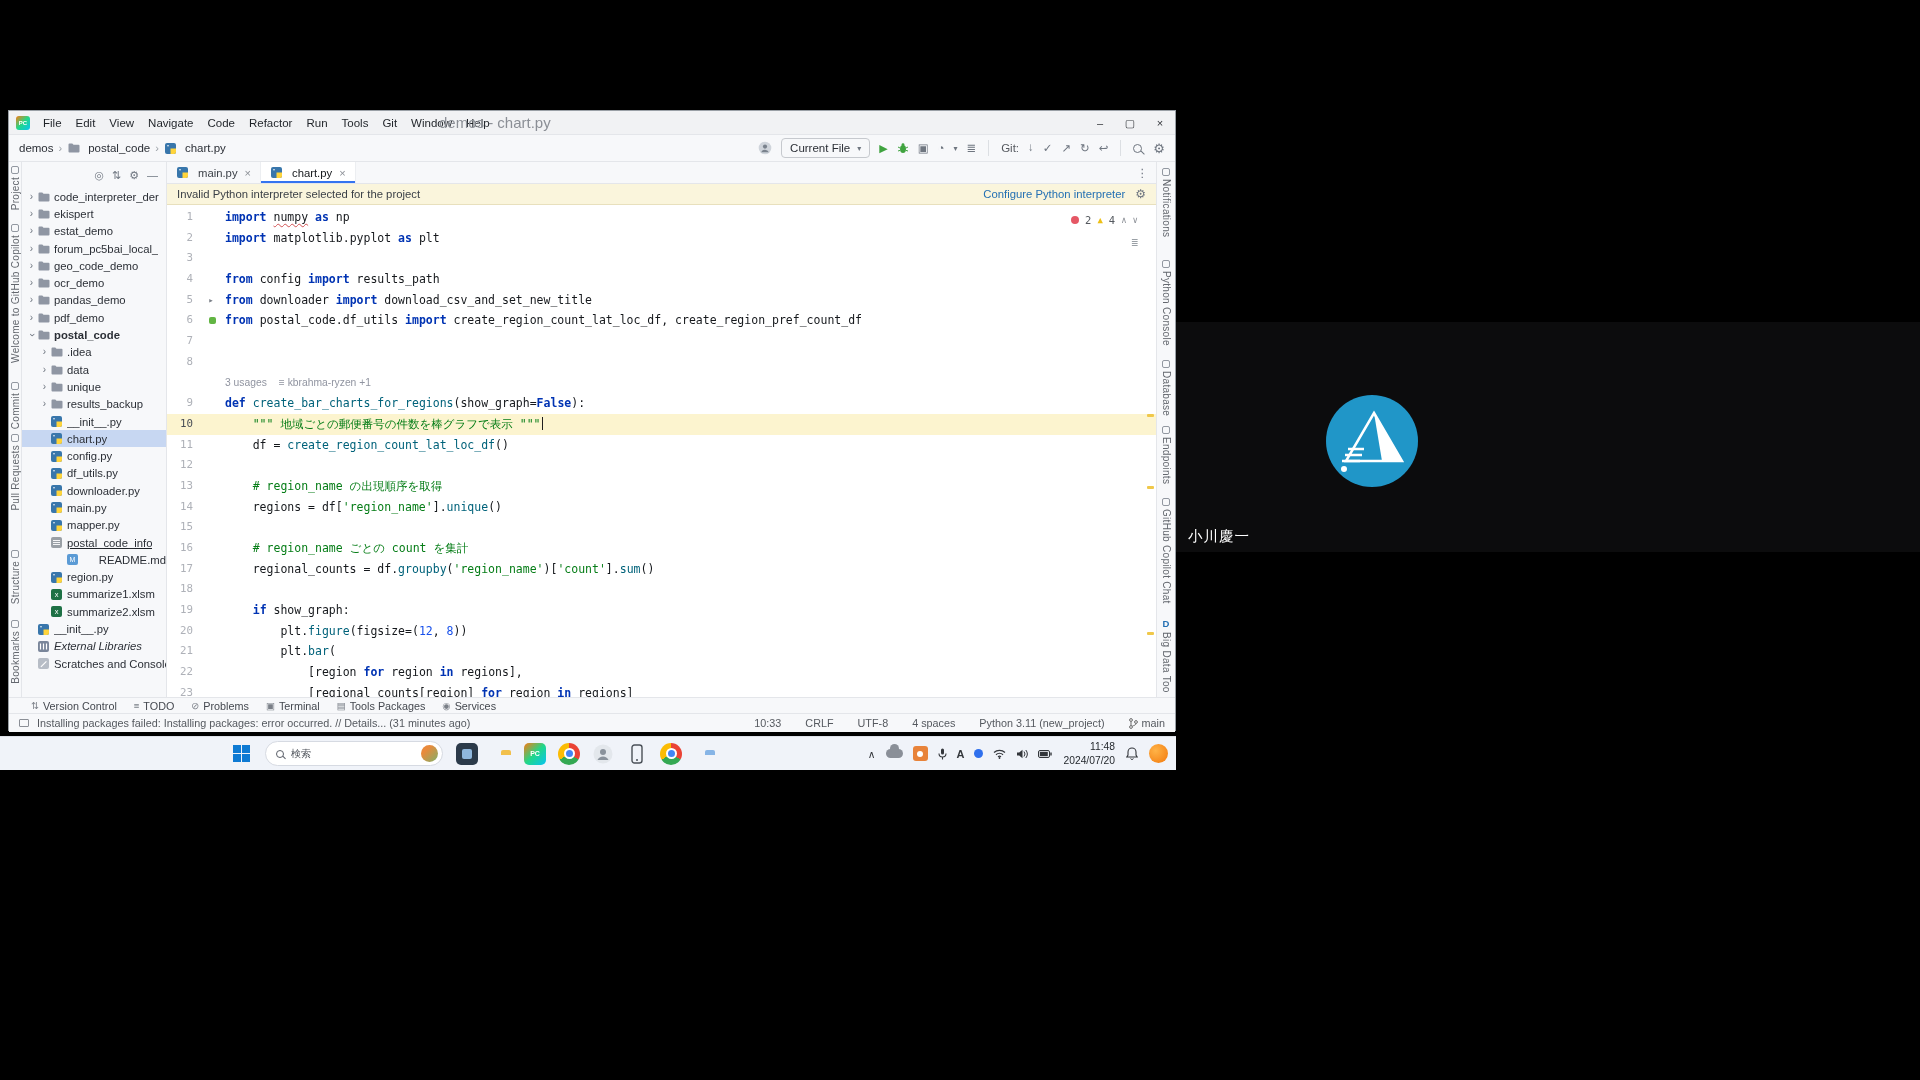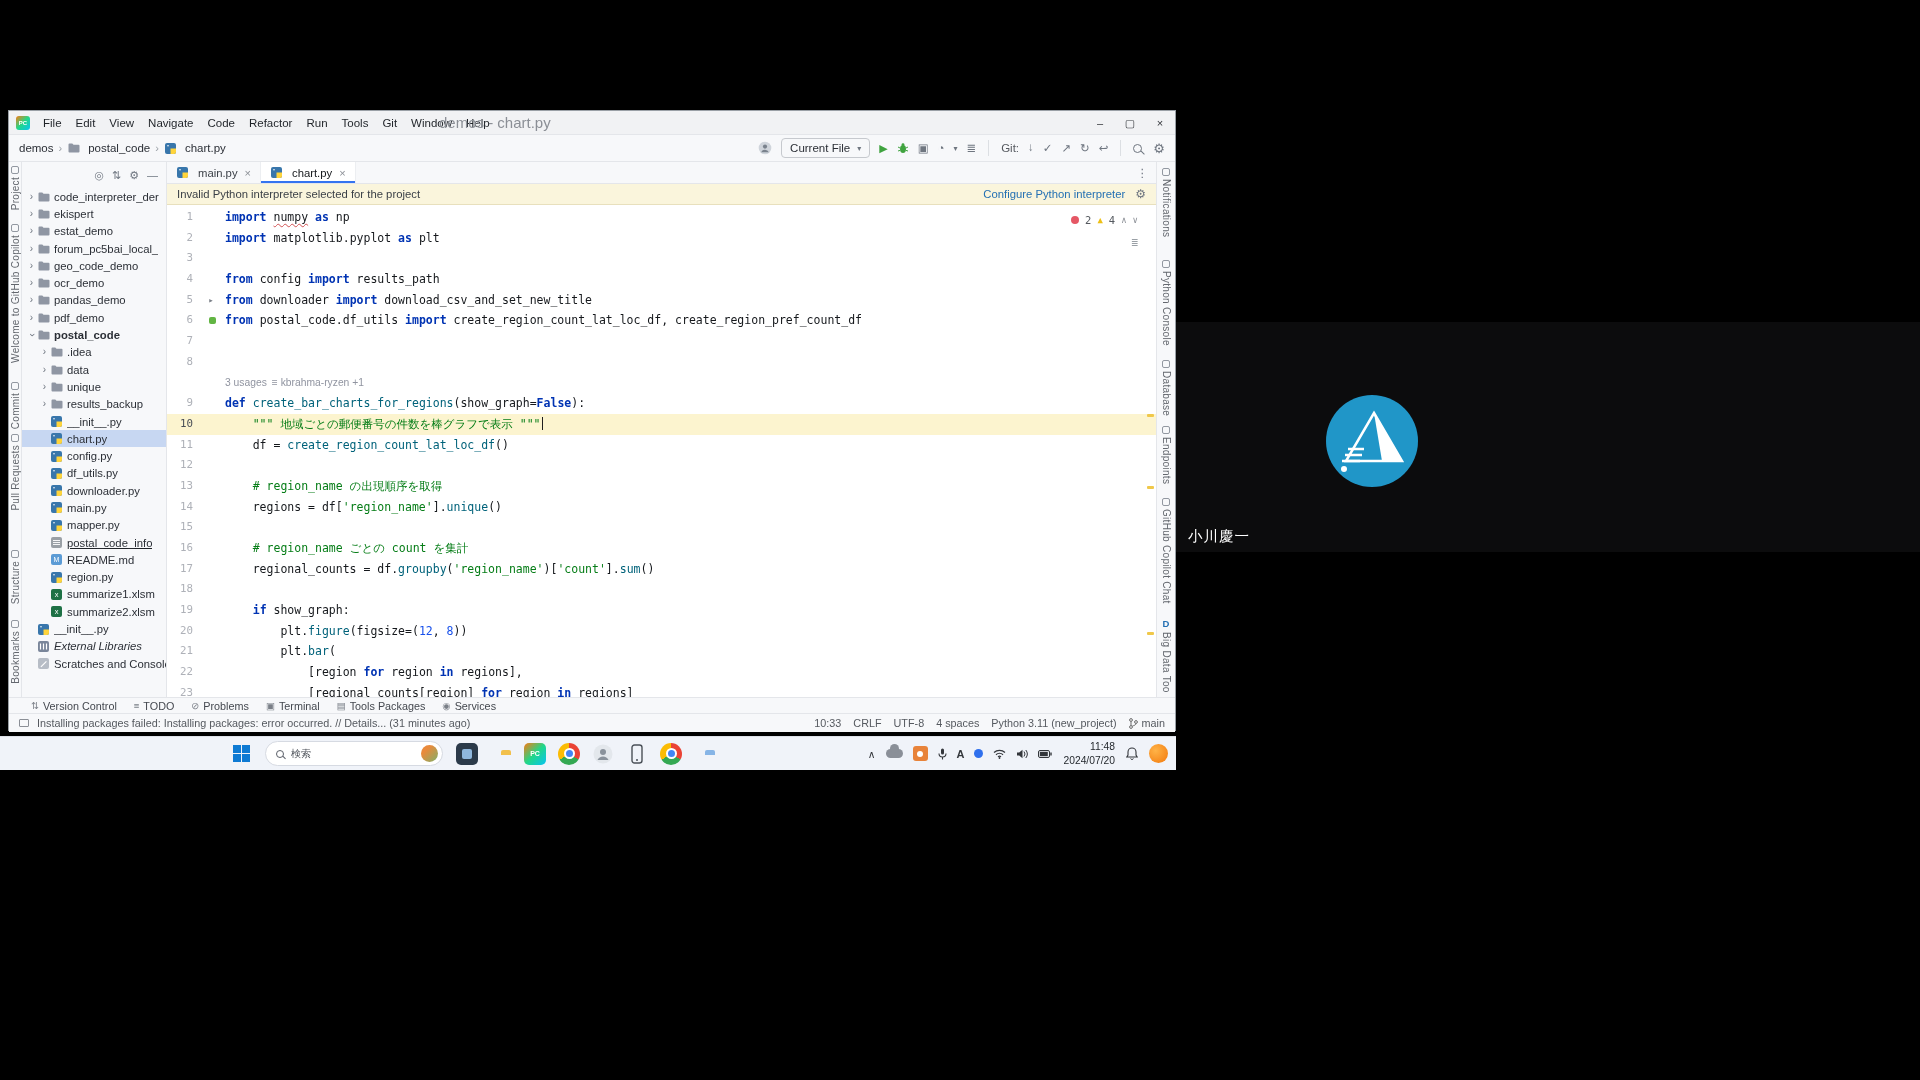--- a/index.html
+++ b/index.html
@@ -70,34 +70,34 @@
   .tok.kw{color:var(--kw,#0033b3);font-weight:600}
   .tok.str{color:var(--str,#067d17)}
   .tok.doc{color:var(--str,#067d17)}
   .tok.cmt{color:var(--str,#067d17)}
   .tok.fn{color:var(--fn,#00627a)}
   .tok.num{color:var(--num,#1750eb)}
   .tok.pl{color:#15181c}
   .tok.err{text-decoration:underline wavy #d25252 1px;text-underline-offset:2px}
   .caret-bar{display:inline-block;width:1.5px;height:13px;background:#1f1f1f;vertical-align:-2px;margin-left:1px}
   .hint-row .code{font-family:"Liberation Sans",sans-serif;font-size:10.3px;color:#9094a0}
-  .hint-author{margin-left:5px}
+  .hint-author{margin-left:12px}
   .inspect{position:absolute;top:5px;right:18px;display:flex;align-items:center;gap:6px;font-size:10.5px;color:#55595f;z-index:3}
   .err-dot{width:8px;height:8px;border-radius:50%;background:var(--err,#e55765);display:inline-block}
   .warn-tri{color:var(--warn,#edbf14);font-size:9px}
   .insp-chev{color:#8b8f96;font-size:9px}
   .insp-menu{position:absolute;top:28px;right:18px;color:#9aa0a6;font-size:11px;z-index:3}
   .stripe-tick{position:absolute;right:2px;width:7px;height:3px;background:#f0c84a;border-radius:1px;z-index:3}
   
   .twbar{height:16px;border-top:1px solid #e4e6ea;display:flex;align-items:center;gap:17px;padding-left:22px;font-size:10.8px;color:#44484f;background:#f7f8fa;flex:none}
   .tw-item{display:flex;align-items:center;gap:4px}
   .tw-ico{color:#7a7f87;font-size:9.5px}
   .statusbar{height:19px;border-top:1px solid #e4e6ea;display:flex;align-items:center;padding:0 10px;font-size:10.8px;color:#55595f;background:#f7f8fa;flex:none}
   .st-winico{width:10px;height:8px;border:1.2px solid #8b8f96;border-radius:1px;margin-right:8px}
-  .status-right{margin-left:auto;display:flex;align-items:flex-end;gap:12px}
+  .status-right{margin-left:auto;display:flex;align-items:flex-end;gap:24px}
   .st-item{display:flex;align-items:center;gap:4px}
   
   .taskbar{position:absolute;left:0;top:736px;width:1176px;height:34px;background:#f0f3f9;border-top:1px solid #dde1e8;display:flex;align-items:center}
   .tb-btn{width:34px;height:34px;display:flex;align-items:center;justify-content:center;background:none;border:none;flex:none}
   .tb-btn.start{margin-left:224px}
   .search-pill{width:178px;height:25px;border-radius:13px;background:#fff;border:1px solid #d6dae2;display:flex;align-items:center;gap:7px;padding:0 4px 0 10px;margin:0 7px;flex:none}
   .mag{width:8px;height:8px;border:1.4px solid #5b6069;border-radius:50%;position:relative;flex:none}
   .mag::after{content:"";position:absolute;width:4px;height:1.4px;background:#5b6069;transform:rotate(45deg);right:-3px;bottom:-2px}
   .search-label{font-size:10px;color:#4a4f57}
   .pill-img{width:17px;height:17px;border-radius:50%;background:linear-gradient(135deg,#e98a3c 30%,#7fb069);margin-left:auto;flex:none}
@@ -452,21 +452,21 @@
           <div class="tree-row" style="padding-left: 17px; text-decoration: underline;">
             <span class="tree-arrow"></span>
             <span class="fico">
               <svg width="11" height="11" viewBox="0 0 11 11">
                 <rect width="11" height="11" rx="2" fill="#9aa0a6"></rect>
                 <path d="M2 3.5h7M2 5.5h7M2 7.5h7" stroke="#fff" stroke-width=".9"></path>
               </svg>
             </span>
             <span class="tree-label">postal_code_info</span>
           </div>
-          <div class="tree-row" style="padding-left: 17px;">
+          <div class="tree-row" style="padding-left: 17px; justify-content: space-between;">
             <span class="tree-arrow"></span>
             <span class="fico">
               <svg width="11" height="11" viewBox="0 0 11 11">
                 <rect width="11" height="11" rx="2" fill="#5b9bd5"></rect>
                 <text x="5.5" y="8.2" font-size="7" fill="#fff" text-anchor="middle" font-family="sans-serif">M</text>
               </svg>
             </span>
             <span class="tree-label">README.md</span>
           </div>
           <div class="tree-row" style="padding-left: 17px;">

